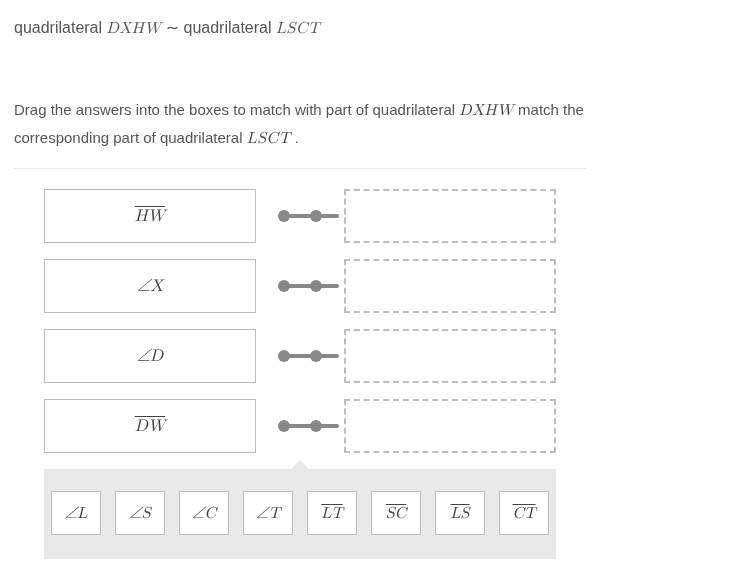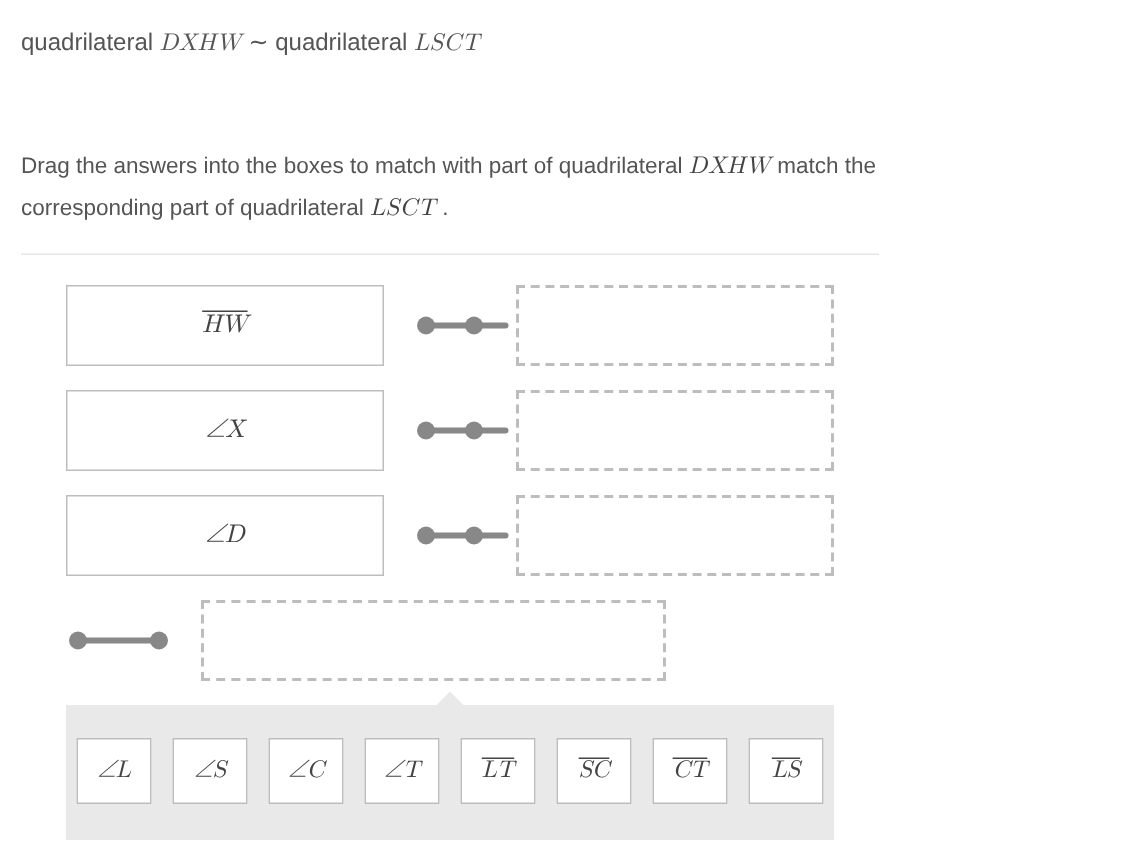--- a/index.html
+++ b/index.html
@@ -176,20 +176,23 @@
       </div>
       <div class="connector">
         <div class="line"></div>
           <div class="dot left"></div>
           <div class="dot right"></div>
       </div>
       <div class="drop-box"></div>
     </div>
 
     <div class="row">
+      <div class="label-box">
+        <span class="overline">DW</span>
+      </div>
       <div class="connector">
         <div class="line"></div>
           <div class="dot left"></div>
           <div class="dot right"></div>
       </div>
       <div class="drop-box"></div>
     </div>
 
     <div class="tray-wrap">
       <div class="arrow-up"></div>
@@ -206,22 +209,22 @@
         <div class="chip">
             <span>∠T</span>
           </div>
         <div class="chip">
             <span class="overline">LT</span>
           </div>
         <div class="chip">
             <span class="overline">SC</span>
           </div>
         <div class="chip">
+            <span class="overline">LS</span>
+          </div>
+        <div class="chip">
             <span class="overline">CT</span>
-          </div>
-        <div class="chip">
-            <span class="overline">LS</span>
           </div>
       </div>
     </div>
 
   </div>
 </div>
 
 </body></html>

